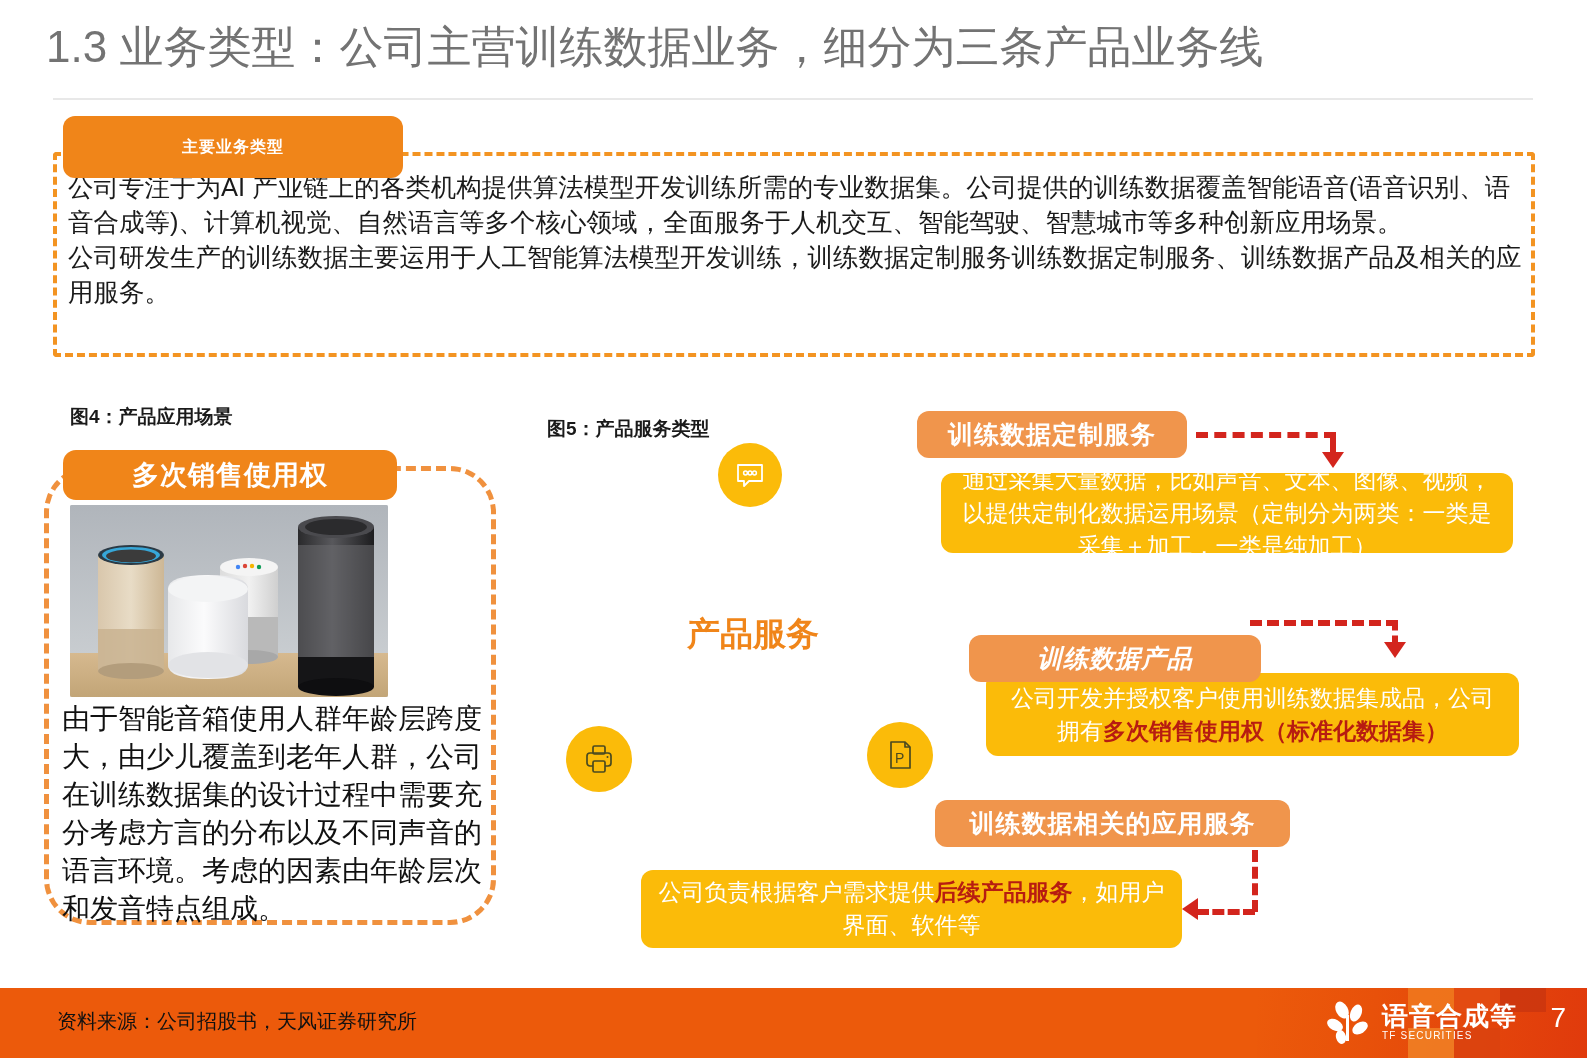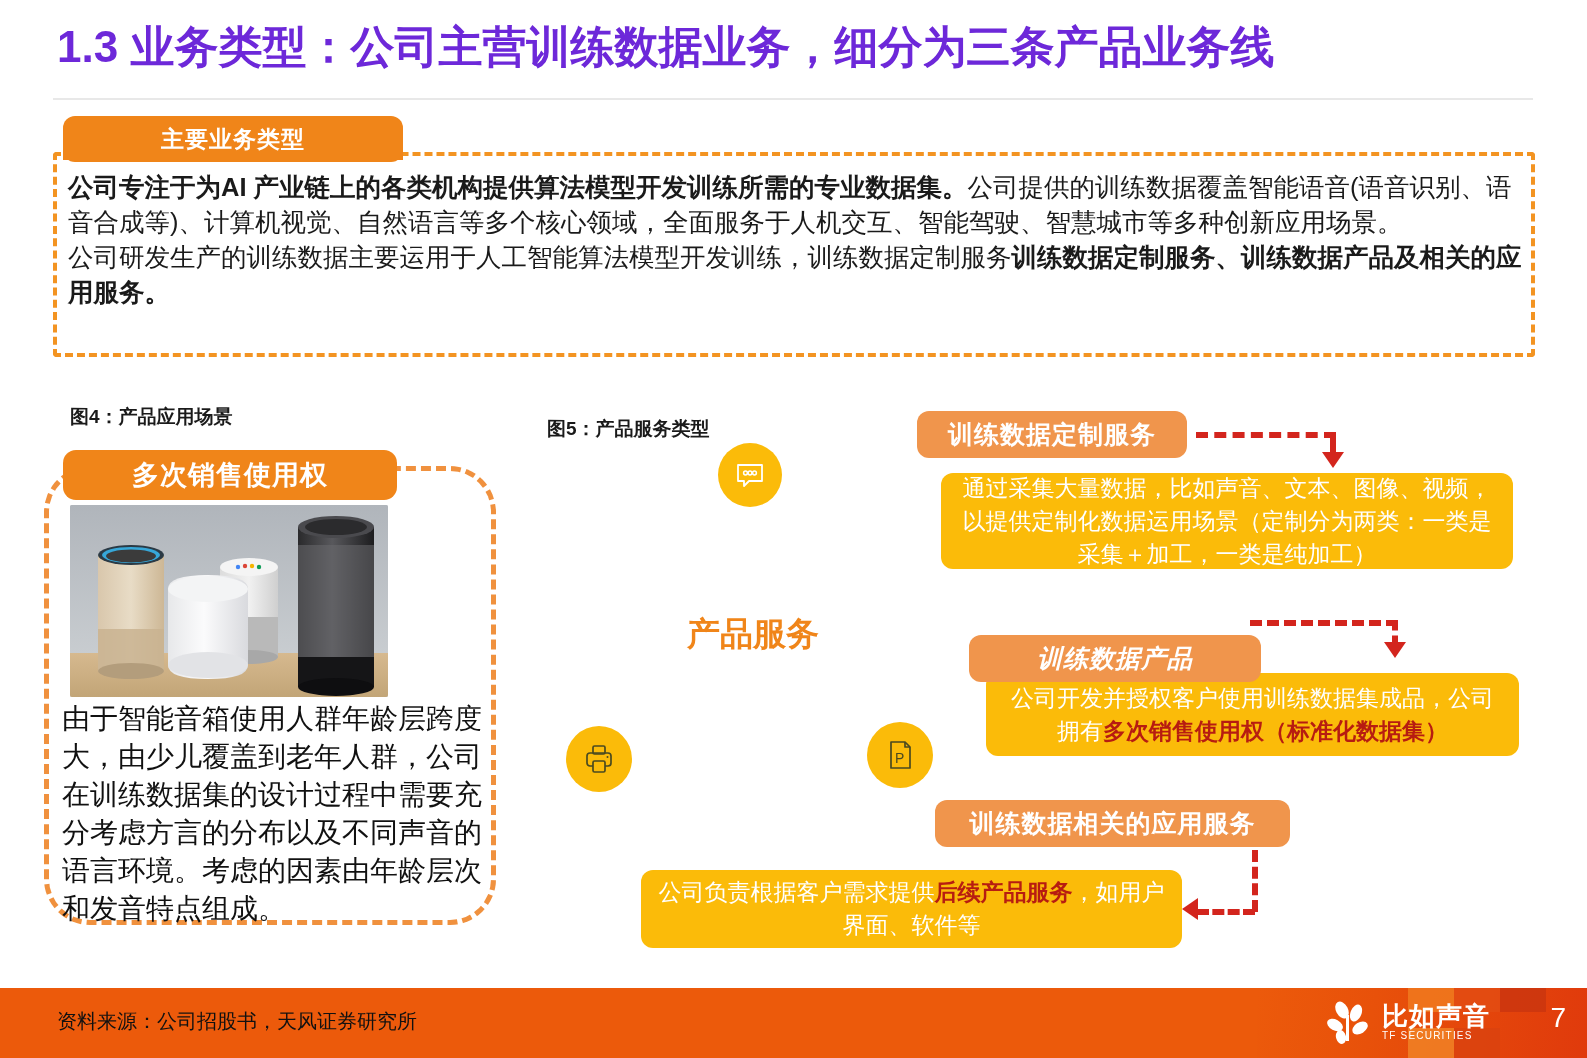--- a/index.html
+++ b/index.html
@@ -5,54 +5,54 @@
   * { box-sizing: border-box; margin:0; padding:0; }
   html,body { width:1587px; height:1058px; }
   body {
     font-family: "Liberation Sans", "DejaVu Sans", sans-serif;
     background:#ffffff;
     position:relative;
     overflow:hidden;
   }
   
   .slide-title{
-    position:absolute; left:57px; top:18px;
-    font-size:44px; font-weight:bold; color:#6d28d9;
+    position:absolute; left:46px; top:18px;
+    font-size:44px; font-weight:normal; color:#737373;
     letter-spacing:0px; white-space:nowrap;
   }
   .title-rule{
     position:absolute; left:53px; top:98px; width:1480px; height:2px;
     background:#e8e8e8;
   }
   
   .main-box{
     position:absolute; left:53px; top:152px; width:1482px; height:205px;
     border:4px dashed #F39422;
     border-radius:4px;
   }
   .main-box-label{
     position:absolute; left:63px; top:116px;
-    width:340px; height:46px;
+    width:340px; height:62px;
     background:#F08519;
     border-radius:12px;
     display:flex; align-items:center; justify-content:center;
-    color:#ffffff; font-size:23px; font-weight:bold;
+    color:#ffffff; font-size:16px; font-weight:bold;
     letter-spacing:1px;
     z-index:3;
   }
   .main-box-label-cover{
     position:absolute; left:63px; top:148px; width:340px; height:12px;
     background:#F08519; z-index:2;
   }
   .main-text{
     position:absolute; left:68px; top:170px; width:1455px;
     font-size:25.5px; line-height:35px; color:#1a1a1a;
     letter-spacing:0px;
   }
-  .main-text b{ font-weight:bold; }
+  .main-text b{ font-weight:normal; }
   
   .fig-cap{
     position:absolute; font-size:19px; font-weight:bold; color:#1a1a1a;
   }
   #fig4-cap{ left:70px; top:404px; }
   #fig5-cap{ left:506px; top:416px;margin-left:41px; }
   
   .left-panel{
     position:absolute; left:44px; top:466px; width:452px; height:459px;
     border:5px dashed #F0913E;
@@ -97,21 +97,21 @@
   }
   #tag-1{ left:917px; top:411px; width:270px; height:47px; }
   #tag-2{ left:969px; top:635px; width:292px; height:47px;font-style:italic; }
   #tag-3{ left:935px; top:800px; width:355px; height:47px; }
   .ybox{
     position:absolute; background:#FBBB09; border-radius:12px;
     color:#ffffff; display:flex; align-items:center; justify-content:center;
     text-align:center; font-size:23px; line-height:33px;
     padding:8px 14px;
   }
-  #ybox-1{ left:941px; top:473px; width:572px; height:96px; }
+  #ybox-1{ left:941px; top:473px; width:572px; height:80px; }
   #ybox-2{ left:986px; top:673px; width:533px; height:83px; }
   #ybox-3{ left:641px; top:870px; width:541px; height:78px; }
   .ybox .hl{ color:#B71C11; font-weight:bold; }
   
   .conn{ position:absolute; }
   .hdash{
     border-top:6px dashed #D3251D;
   }
   .vdash{
     border-left:6px dashed #D3251D;
@@ -316,19 +316,19 @@
   <div class="logo">
     <svg width="52" height="46" viewBox="0 0 52 46">
       <ellipse cx="20" cy="11" rx="6" ry="9" transform="rotate(-28 20 11)" fill="#ffffff"></ellipse>
       <ellipse cx="34" cy="14" rx="5.5" ry="9" transform="rotate(22 34 14)" fill="#ffffff"></ellipse>
       <ellipse cx="13" cy="26" rx="5.5" ry="8.5" transform="rotate(-62 13 26)" fill="#ffffff"></ellipse>
       <ellipse cx="38" cy="29" rx="5.5" ry="8.5" transform="rotate(58 38 29)" fill="#ffffff"></ellipse>
       <ellipse cx="19" cy="38" rx="5" ry="7" transform="rotate(-15 19 38)" fill="#ffffff"></ellipse>
       <rect x="24" y="16" width="3" height="26" fill="#ffffff"></rect>
     </svg>
     <div class="logo-text">
-      <div class="logo-cn">比如声音</div>
+      <div class="logo-cn">语音合成等</div>
       <div class="logo-en">TF SECURITIES</div>
     </div>
   </div>
 
   <div class="page-num">7</div>
 </div>
 
 </body></html>

